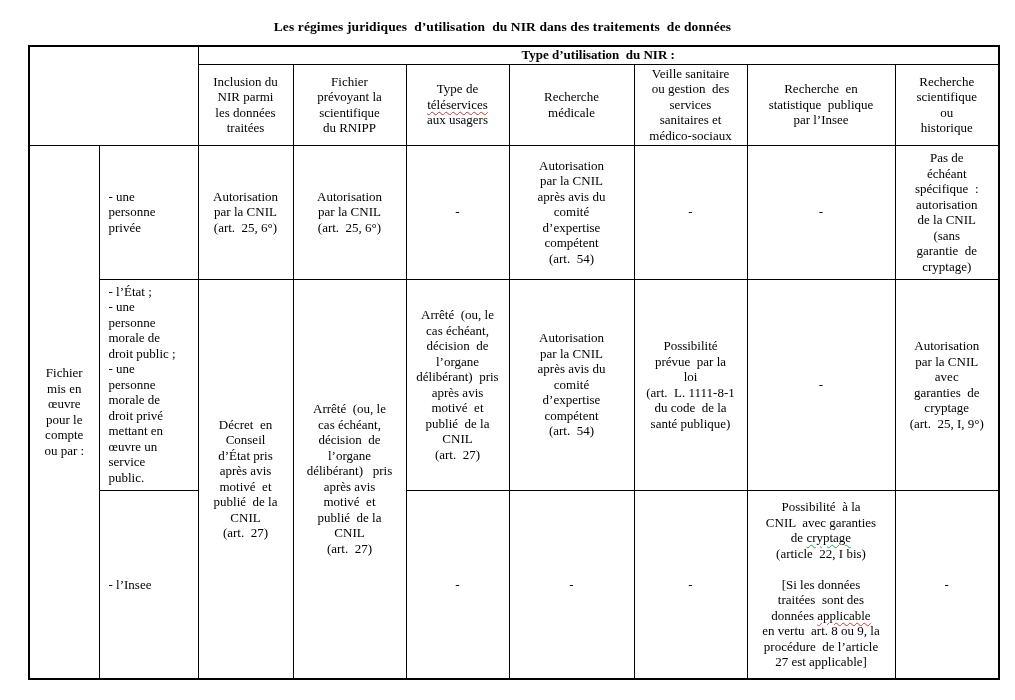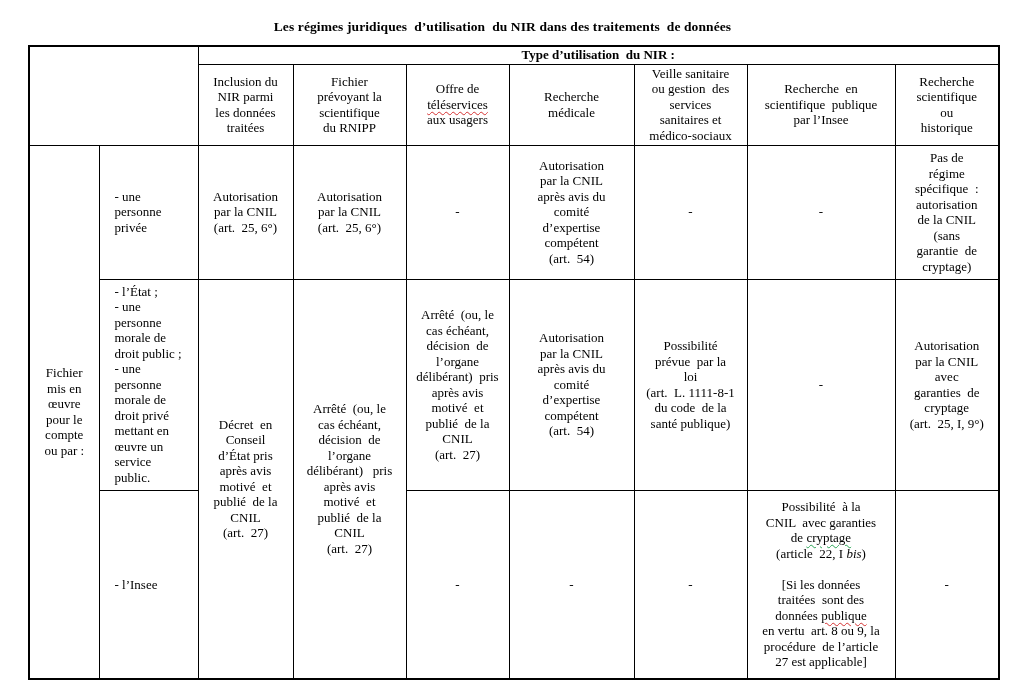--- a/index.html
+++ b/index.html
@@ -19,24 +19,24 @@
     border-collapse:collapse;table-layout:fixed;
     border:2px solid #000;
   }
   td{
     border:1px solid #000;
     vertical-align:middle;text-align:center;
     font-size:13px;line-height:15.5px;
     padding:1px 2px;white-space:pre-wrap;
   }
   td.type-hd{font-weight:bold;line-height:14px;padding:0;}
-  td.cat{text-align:left;padding-left:15px;}
+  td.cat{text-align:left;padding-left:9px;}
   td.group-hd{text-align:center;}
   .b{font-weight:normal;}
-  .i{font-style:italic;}
+  .i{}
   .sq{
     text-decoration-line:underline;
     text-decoration-style:wavy;
     text-decoration-thickness:1px;
     text-underline-offset:2px;
   }
 </style>
 </head>
 <body>
 
@@ -65,32 +65,32 @@
 
     <tr style="height:81px">
       <td><span>Inclusion du
 </span><span class="b">NIR parmi
 les données
 traitées</span></td>
       <td><span>Fichier
 prévoyant la
 </span><span class="b">scientifique
 du RNIPP</span></td>
-      <td><span>Offre de
+      <td><span>Type de
 </span><span class="sq" style="text-decoration-color: rgb(212, 48, 48); text-align: center;">téléservices</span><span>
 aux usagers</span></td>
       <td><span>Recherche
 médicale</span></td>
       <td><span>Veille sanitaire
 ou gestion  des
 services
 sanitaires et
 médico-sociaux</span></td>
       <td><span>Recherche  en
-scientifique  publique
+statistique  publique
 par l’Insee</span></td>
       <td><span>Recherche
 scientifique
 ou
 historique</span></td>
     </tr>
 
     <tr style="height:134px">
       <td rowspan="3" class="group-hd"><span class="b">Fichier
 mis en
@@ -111,21 +111,21 @@
       <td><span class="b">Autorisation</span><span>
 par la CNIL
 après avis du
 comité
 d’expertise
 compétent
 (art.  54)</span></td>
       <td><span>-</span></td>
       <td><span>-</span></td>
       <td><span>Pas de
-régime
+échéant
 spécifique  :
 </span><span class="b">autorisation</span><span>
 de la CNIL
 (sans
 garantie  de
 cryptage)</span></td>
     </tr>
 
     <tr style="height:211px">
       <td class="cat"><span>- l’État ;
@@ -196,21 +196,21 @@
       <td><span>-</span></td>
       <td><span>-</span></td>
       <td><span>-</span></td>
       <td><span class="b">Possibilité</span><span>  à la
 CNIL  avec garanties
 de </span><span class="sq" style="text-decoration-color: rgb(42, 164, 85);">cryptage</span><span>
 (article  22, I </span><span class="i">bis</span><span>)
 
 [Si les données
 traitées  sont des
-données </span><span class="sq" style="text-decoration-color: rgb(212, 48, 48);">publique</span><span>
+données </span><span class="sq" style="text-decoration-color: rgb(212, 48, 48);">applicable</span><span>
 en vertu  art. 8 ou 9, la
 procédure  de l’article
 27 est applicable]</span></td>
       <td><span>-</span></td>
     </tr>
   </tbody>
     </table>
 
 </div>
 

